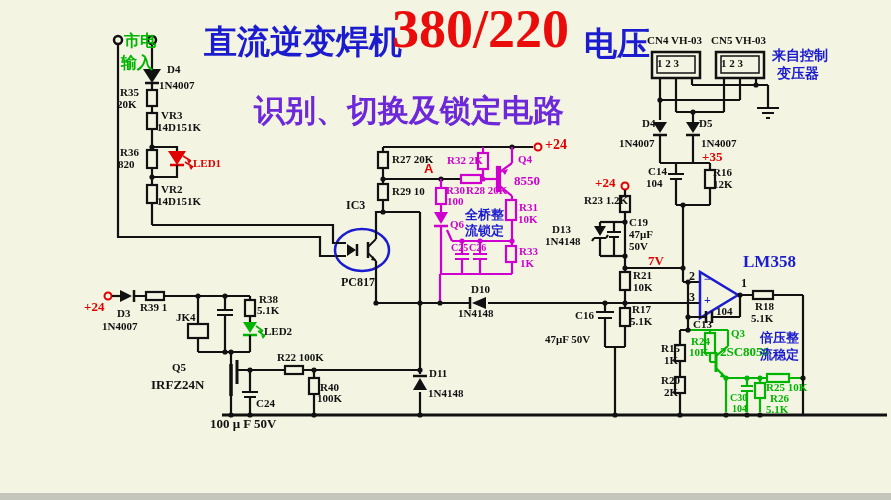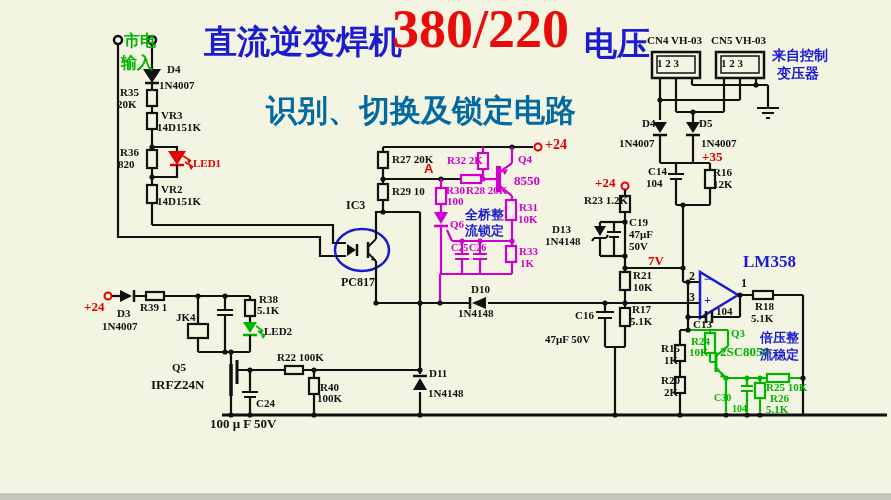--- a/index.html
+++ b/index.html
@@ -9,21 +9,21 @@
   .lbl{position:absolute;font:bold 11px "Liberation Serif",serif;color:#111;
        white-space:nowrap;line-height:1.05;}
   .mg{color:#cf00cf}.gr{color:#00b400}.bl{color:#1b1bcf}.rd{color:#e00000}
   .s10{font-size:10px}.s12{font-size:12px}.s13{font-size:13px}.s14{font-size:14px}
   .s16{font-size:16px}.s17{font-size:17px}
   .cjk{font-family:"Liberation Sans",sans-serif}
   .ctr{text-align:left}
   .t1{position:absolute;left:204px;top:20px;font:bold 33px "Liberation Sans",sans-serif;color:#1b1bcf;}
   .t2{position:absolute;left:392px;top:-2px;font:bold 54px "Liberation Serif",serif;color:#ea0b0b;}
   .t3{position:absolute;left:584px;top:22px;font:bold 33px "Liberation Sans",sans-serif;color:#1b1bcf;}
-  .t4{position:absolute;left:254px;top:90px;font:bold 31px "Liberation Sans",sans-serif;color:#0369a1;margin-left:12px;}
+  .t4{position:absolute;left:254px;top:90px;font:bold 31px "Liberation Sans",sans-serif;color:#6d28d9;}
   #bottombar{position:absolute;left:0;top:493px;width:891px;height:7px;background:#c4c6bb;}
 </style>
 </head>
 <body>
 
 <div id="stage">
 
 <svg width="891" height="500" viewBox="0 0 891 500" fill="none" stroke="#111" stroke-width="2.2">
 
   <g>
@@ -356,21 +356,21 @@
 <span class="lbl" style="left:755px;top:301px">R18</span>
 <span class="lbl" style="left:751px;top:313px">5.1K</span>
 
 <span class="lbl gr" style="left:691px;top:336px">R24</span>
 <span class="lbl gr" style="left:689px;top:347px">10K</span>
 <span class="lbl gr" style="left:731px;top:328px">Q3</span>
 <span class="lbl gr s13" style="left:720px;top:345px">2SC8050</span>
 <span class="lbl bl cjk s13" style="left:760px;top:331px">倍压整</span>
 <span class="lbl bl cjk s13" style="left:760px;top:348px">流稳定</span>
 <span class="lbl gr" style="left:766px;top:382px">R25 10K</span>
-<span class="lbl gr s10" style="left:714px;top:393px">C30</span>
+<span class="lbl gr s10" style="left:730px;top:393px">C30</span>
 <span class="lbl gr s10" style="left:732px;top:404px">104</span>
 <span class="lbl gr" style="left:770px;top:393px">R26</span>
 <span class="lbl gr" style="left:766px;top:404px">5.1K</span>
 <span class="lbl" style="left:661px;top:343px">R15</span>
 <span class="lbl" style="left:664px;top:355px">1K</span>
 <span class="lbl" style="left:661px;top:375px">R20</span>
 <span class="lbl" style="left:664px;top:387px">2K</span>
 
 <span class="lbl rd s13" style="left:84px;top:300px">+24</span>
 <span class="lbl" style="left:117px;top:308px">D3</span>

